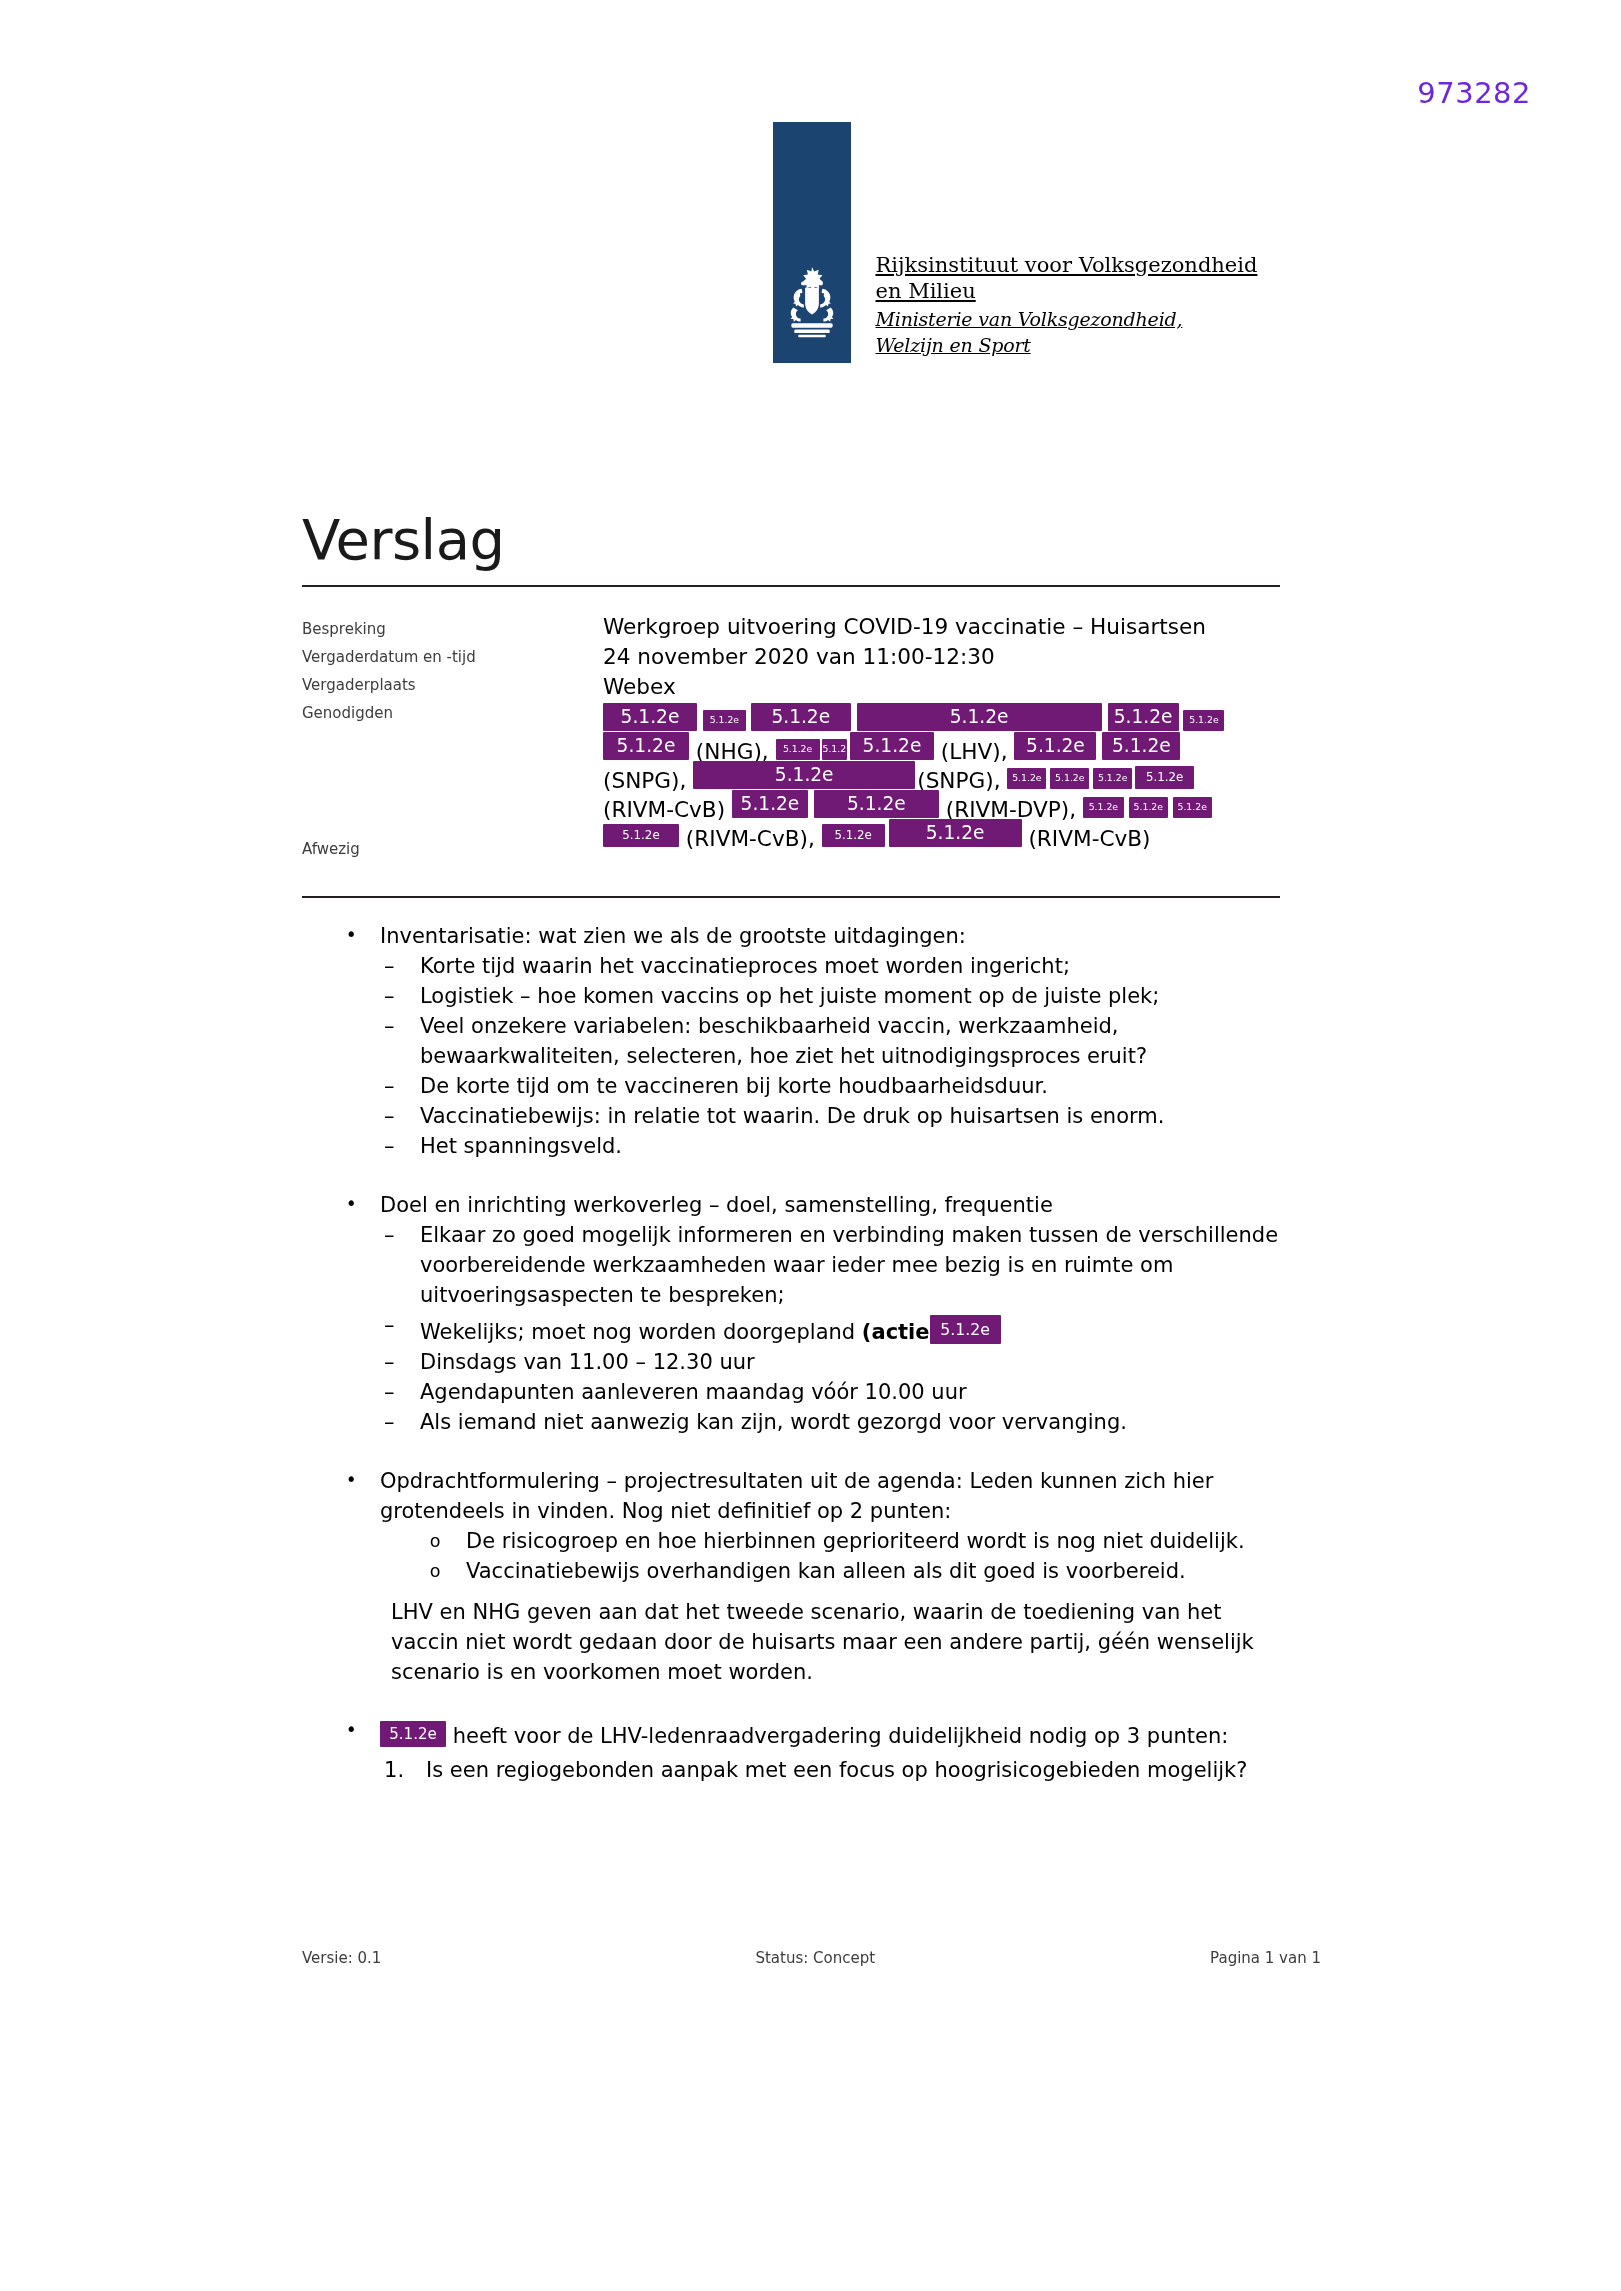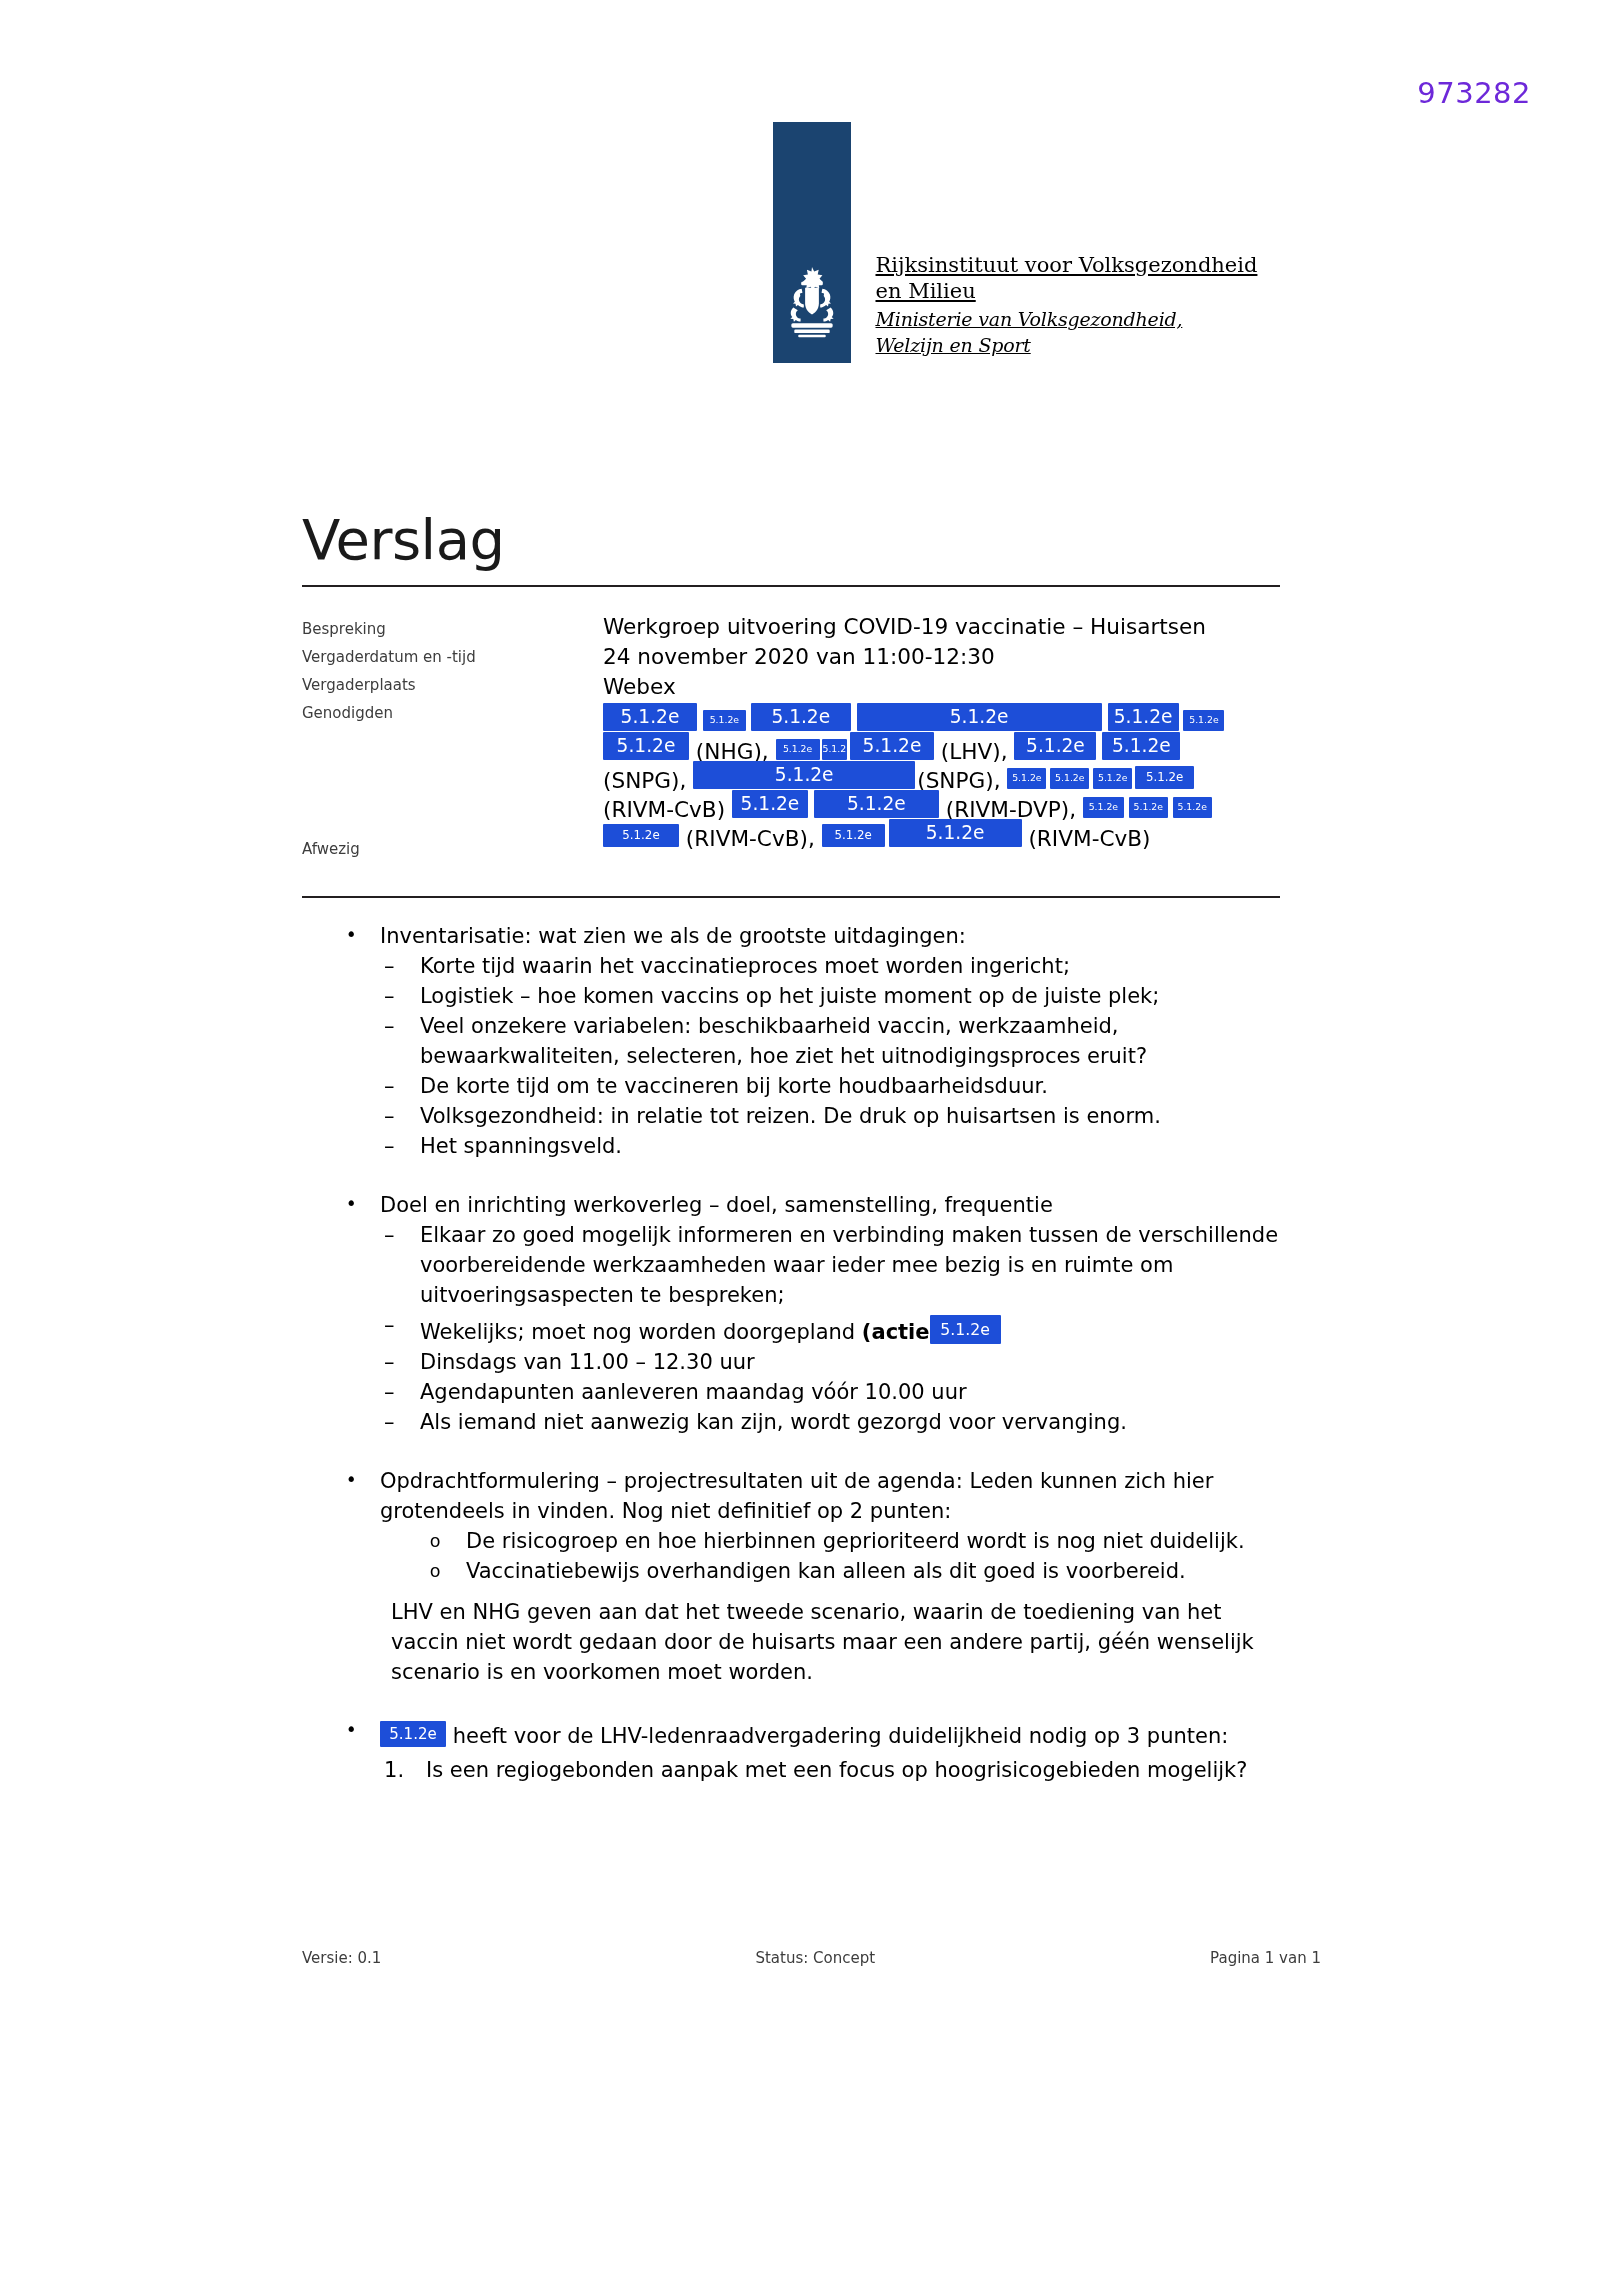--- a/index.html
+++ b/index.html
@@ -132,21 +132,21 @@
     width: 686px;
     font-size: 21.6px;
     line-height: 30px;
     color: #000;
   }
   .meta-values .vline { white-space: nowrap; }
 
   
   .redact {
     display: inline-block;
-    background: #1d4ed8;
+    background: #701a75;
     color: #ffffff;
     text-align: center;
     vertical-align: baseline;
     font-family: "DejaVu Sans", "Liberation Sans", sans-serif;
     overflow: hidden;
     white-space: nowrap;
     border-radius: 1px;
   }
   .redact.big {
     font-size: 18.6px;
@@ -358,21 +358,21 @@
   <div class="content">
     <ul class="lvl1">
 
       <li>
         <div>Inventarisatie: wat zien we als de grootste uitdagingen:</div>
         <ul class="lvl2">
           <li>Korte tijd waarin het vaccinatieproces moet worden ingericht;</li>
           <li>Logistiek – hoe komen vaccins op het juiste moment op de juiste plek;</li>
           <li>Veel onzekere variabelen: beschikbaarheid vaccin, werkzaamheid, bewaarkwaliteiten, selecteren, hoe ziet het uitnodigingsproces eruit?</li>
           <li>De korte tijd om te vaccineren bij korte houdbaarheidsduur.</li>
-          <li>Volksgezondheid: in relatie tot reizen. De druk op huisartsen is enorm.</li>
+          <li>Vaccinatiebewijs: in relatie tot waarin. De druk op huisartsen is enorm.</li>
           <li>Het spanningsveld.</li>
         </ul>
       </li>
 
       <li>
         <div>Doel en inrichting werkoverleg – doel, samenstelling, frequentie</div>
         <ul class="lvl2">
           <li>Elkaar zo goed mogelijk informeren en verbinding maken tussen de verschillende voorbereidende werkzaamheden waar ieder mee bezig is en ruimte om uitvoeringsaspecten te bespreken;</li>
           <li><span>Wekelijks; moet nog worden doorgepland </span><b>(actie</b><span class="redact inline">5.1.2e</span></li>
           <li>Dinsdags van 11.00 – 12.30 uur</li>

